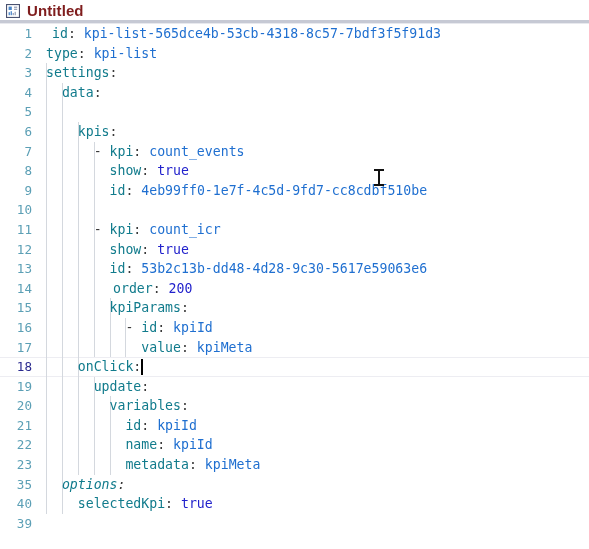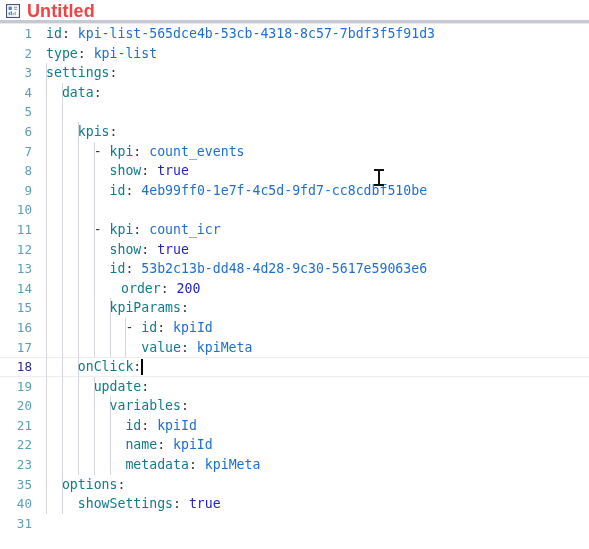--- a/index.html
+++ b/index.html
@@ -26,23 +26,23 @@
   }
   #doc-icon {
     width: 14px;
     height: 14px;
     flex: 0 0 14px;
     position: relative;
     margin-right: 7px;
     display: block;
   }
   #doc-title {
-    font-size: 18px;
+    font-size: 15px;
     font-weight: bold;
-    color: #ef4444;
+    color: #7f1d1d;
     letter-spacing: 0.1px;
     line-height: 16px;
     white-space: nowrap;
   }
   #header-rule {
     height: 3px;
     background: #c6c9d4;
     width: 100%;
   }
   #header-rule-soft {
@@ -156,46 +156,46 @@
     <rect x="6.6" y="9.0" width="1.3" height="2.2" fill="#9aa3bb"></rect>
     <rect x="8.6" y="7.8" width="1.3" height="3.4" fill="#9aa3bb"></rect>
   </svg>
   <span id="doc-title">Untitled</span>
 </div>
 <div id="header-rule"></div>
 <div id="header-rule-soft"></div>
 
 <div id="code-editor">
   <div id="code-lines">
-      <div class="code-line"><span class="ln">1</span><span class="code-text" style="left: 46px;"><span class="t-key">id</span><span class="t-punc">:</span><span class="t-val"> kpi-list-565dce4b-53cb-4318-8c57-7bdf3f5f91d3</span></span></div>
+      <div class="code-line"><span class="ln">1</span><span class="code-text" style="left: 52px;"><span class="t-key">id</span><span class="t-punc">:</span><span class="t-val"> kpi-list-565dce4b-53cb-4318-8c57-7bdf3f5f91d3</span></span></div>
       <div class="code-line"><span class="ln">2</span><span class="code-text" style="left: 46px;"><span class="t-key">type</span><span class="t-punc">:</span><span class="t-val"> kpi-list</span></span></div>
       <div class="code-line"><div class="guide" style="left: 46px;"></div><span class="ln">3</span><span class="code-text" style="left: 46px;"><span class="t-key">settings</span><span class="t-punc">:</span></span></div>
       <div class="code-line"><div class="guide" style="left: 46px;"></div><div class="guide" style="left: 61.88px;"></div><span class="ln">4</span><span class="code-text" style="left: 61.88px;"><span class="t-key">data</span><span class="t-punc">:</span></span></div>
       <div class="code-line"><div class="guide" style="left: 46px;"></div><div class="guide" style="left: 61.88px;"></div><span class="ln">5</span></div>
       <div class="code-line"><div class="guide" style="left: 46px;"></div><div class="guide" style="left: 61.88px;"></div><div class="guide" style="left: 77.76px;"></div><span class="ln">6</span><span class="code-text" style="left: 77.76px;"><span class="t-key">kpis</span><span class="t-punc">:</span></span></div>
       <div class="code-line"><div class="guide" style="left: 46px;"></div><div class="guide" style="left: 61.88px;"></div><div class="guide" style="left: 77.76px;"></div><div class="guide" style="left: 93.64px;"></div><span class="ln">7</span><span class="code-text" style="left: 93.64px;"><span class="t-dash">- </span><span class="t-key">kpi</span><span class="t-punc">:</span><span class="t-val"> count_events</span></span></div>
       <div class="code-line"><div class="guide" style="left: 46px;"></div><div class="guide" style="left: 61.88px;"></div><div class="guide" style="left: 77.76px;"></div><div class="guide" style="left: 93.64px;"></div><span class="ln">8</span><span class="code-text" style="left: 109.52px;"><span class="t-key">show</span><span class="t-punc">:</span><span class="t-bool"> true</span></span></div>
       <div class="code-line"><div class="guide" style="left: 46px;"></div><div class="guide" style="left: 61.88px;"></div><div class="guide" style="left: 77.76px;"></div><div class="guide" style="left: 93.64px;"></div><span class="ln">9</span><span class="code-text" style="left: 109.52px;"><span class="t-key">id</span><span class="t-punc">:</span><span class="t-val"> 4eb99ff0-1e7f-4c5d-9fd7-cc8cdbf510be</span></span></div>
       <div class="code-line"><div class="guide" style="left: 46px;"></div><div class="guide" style="left: 61.88px;"></div><div class="guide" style="left: 77.76px;"></div><div class="guide" style="left: 93.64px;"></div><span class="ln">10</span></div>
       <div class="code-line"><div class="guide" style="left: 46px;"></div><div class="guide" style="left: 61.88px;"></div><div class="guide" style="left: 77.76px;"></div><div class="guide" style="left: 93.64px;"></div><span class="ln">11</span><span class="code-text" style="left: 93.64px;"><span class="t-dash">- </span><span class="t-key">kpi</span><span class="t-punc">:</span><span class="t-val"> count_icr</span></span></div>
       <div class="code-line"><div class="guide" style="left: 46px;"></div><div class="guide" style="left: 61.88px;"></div><div class="guide" style="left: 77.76px;"></div><div class="guide" style="left: 93.64px;"></div><span class="ln">12</span><span class="code-text" style="left: 109.52px;"><span class="t-key">show</span><span class="t-punc">:</span><span class="t-bool"> true</span></span></div>
       <div class="code-line"><div class="guide" style="left: 46px;"></div><div class="guide" style="left: 61.88px;"></div><div class="guide" style="left: 77.76px;"></div><div class="guide" style="left: 93.64px;"></div><span class="ln">13</span><span class="code-text" style="left: 109.52px;"><span class="t-key">id</span><span class="t-punc">:</span><span class="t-val"> 53b2c13b-dd48-4d28-9c30-5617e59063e6</span></span></div>
-      <div class="code-line"><div class="guide" style="left: 46px;"></div><div class="guide" style="left: 61.88px;"></div><div class="guide" style="left: 77.76px;"></div><div class="guide" style="left: 93.64px;"></div><span class="ln">14</span><span class="code-text" style="left: 121px;"><span class="t-key">order</span><span class="t-punc">:</span><span class="t-bool"> 200</span></span></div>
+      <div class="code-line"><div class="guide" style="left: 46px;"></div><div class="guide" style="left: 61.88px;"></div><div class="guide" style="left: 77.76px;"></div><div class="guide" style="left: 93.64px;"></div><span class="ln">14</span><span class="code-text" style="left: 113px;"><span class="t-key">order</span><span class="t-punc">:</span><span class="t-bool"> 200</span></span></div>
       <div class="code-line"><div class="guide" style="left: 46px;"></div><div class="guide" style="left: 61.88px;"></div><div class="guide" style="left: 77.76px;"></div><div class="guide" style="left: 93.64px;"></div><div class="guide" style="left: 109.52px;"></div><span class="ln">15</span><span class="code-text" style="left: 109.52px;"><span class="t-key">kpiParams</span><span class="t-punc">:</span></span></div>
       <div class="code-line"><div class="guide" style="left: 46px;"></div><div class="guide" style="left: 61.88px;"></div><div class="guide" style="left: 77.76px;"></div><div class="guide" style="left: 93.64px;"></div><div class="guide" style="left: 109.52px;"></div><div class="guide" style="left: 125.4px;"></div><span class="ln">16</span><span class="code-text" style="left: 125.4px;"><span class="t-dash">- </span><span class="t-key">id</span><span class="t-punc">:</span><span class="t-val"> kpiId</span></span></div>
       <div class="code-line"><div class="guide" style="left: 46px;"></div><div class="guide" style="left: 61.88px;"></div><div class="guide" style="left: 77.76px;"></div><div class="guide" style="left: 93.64px;"></div><div class="guide" style="left: 109.52px;"></div><div class="guide" style="left: 125.4px;"></div><span class="ln">17</span><span class="code-text" style="left: 141.28px;"><span class="t-key">value</span><span class="t-punc">:</span><span class="t-val"> kpiMeta</span></span></div>
       <div class="code-line active"><div class="line-top"></div><div class="line-bottom"></div><div class="guide" style="left: 46px;"></div><div class="guide" style="left: 61.88px;"></div><div class="guide" style="left: 77.76px;"></div><span class="ln">18</span><span class="code-text" style="left: 77.76px;"><span class="t-key">onClick</span><span class="t-punc">:</span></span></div>
       <div class="code-line"><div class="guide" style="left: 46px;"></div><div class="guide" style="left: 61.88px;"></div><div class="guide" style="left: 77.76px;"></div><div class="guide" style="left: 93.64px;"></div><span class="ln">19</span><span class="code-text" style="left: 93.64px;"><span class="t-key">update</span><span class="t-punc">:</span></span></div>
       <div class="code-line"><div class="guide" style="left: 46px;"></div><div class="guide" style="left: 61.88px;"></div><div class="guide" style="left: 77.76px;"></div><div class="guide" style="left: 93.64px;"></div><div class="guide" style="left: 109.52px;"></div><span class="ln">20</span><span class="code-text" style="left: 109.52px;"><span class="t-key">variables</span><span class="t-punc">:</span></span></div>
       <div class="code-line"><div class="guide" style="left: 46px;"></div><div class="guide" style="left: 61.88px;"></div><div class="guide" style="left: 77.76px;"></div><div class="guide" style="left: 93.64px;"></div><div class="guide" style="left: 109.52px;"></div><span class="ln">21</span><span class="code-text" style="left: 125.4px;"><span class="t-key">id</span><span class="t-punc">:</span><span class="t-val"> kpiId</span></span></div>
       <div class="code-line"><div class="guide" style="left: 46px;"></div><div class="guide" style="left: 61.88px;"></div><div class="guide" style="left: 77.76px;"></div><div class="guide" style="left: 93.64px;"></div><div class="guide" style="left: 109.52px;"></div><span class="ln">22</span><span class="code-text" style="left: 125.4px;"><span class="t-key">name</span><span class="t-punc">:</span><span class="t-val"> kpiId</span></span></div>
       <div class="code-line"><div class="guide" style="left: 46px;"></div><div class="guide" style="left: 61.88px;"></div><div class="guide" style="left: 77.76px;"></div><div class="guide" style="left: 93.64px;"></div><div class="guide" style="left: 109.52px;"></div><span class="ln">23</span><span class="code-text" style="left: 125.4px;"><span class="t-key">metadata</span><span class="t-punc">:</span><span class="t-val"> kpiMeta</span></span></div>
-      <div class="code-line"><div class="guide" style="left: 46px;"></div><div class="guide" style="left: 61.88px;"></div><span class="ln">35</span><span class="code-text" style="left: 61.88px;"><span class="t-key">options</span><span class="t-punc">:</span></span></div>
-      <div class="code-line"><div class="guide" style="left: 46px;"></div><div class="guide" style="left: 61.88px;"></div><span class="ln">40</span><span class="code-text" style="left: 77.76px;"><span class="t-key">showSettings</span><span class="t-punc">:</span><span class="t-bool"> true</span></span></div>
-      <div class="code-line"><span class="ln">31</span><span class="code-text" style="left: 46px;"></span></div>
+      <div class="code-line"><div class="guide" style="left: 46px;"></div><div class="guide" style="left: 61.88px;"></div><span class="ln">35</span><span class="code-text" style="left: 61.88px; font-style: italic;"><span class="t-key">options</span><span class="t-punc">:</span></span></div>
+      <div class="code-line"><div class="guide" style="left: 46px;"></div><div class="guide" style="left: 61.88px;"></div><span class="ln">40</span><span class="code-text" style="left: 77.76px;"><span class="t-key">selectedKpi</span><span class="t-punc">:</span><span class="t-bool"> true</span></span></div>
+      <div class="code-line"><span class="ln">39</span><span class="code-text" style="left: 46px;"></span></div>
     </div>
   <div id="text-caret" style="left: 141.28px; top: 335.2px;"></div>
   <div id="mouse-cursor" style="left: 374px; top: 145px;">
     <div class="ibeam-cap-top"></div>
     <div class="ibeam-stem"></div>
     <div class="ibeam-cap-bot"></div>
   </div>
 </div>
 
 </body></html>

